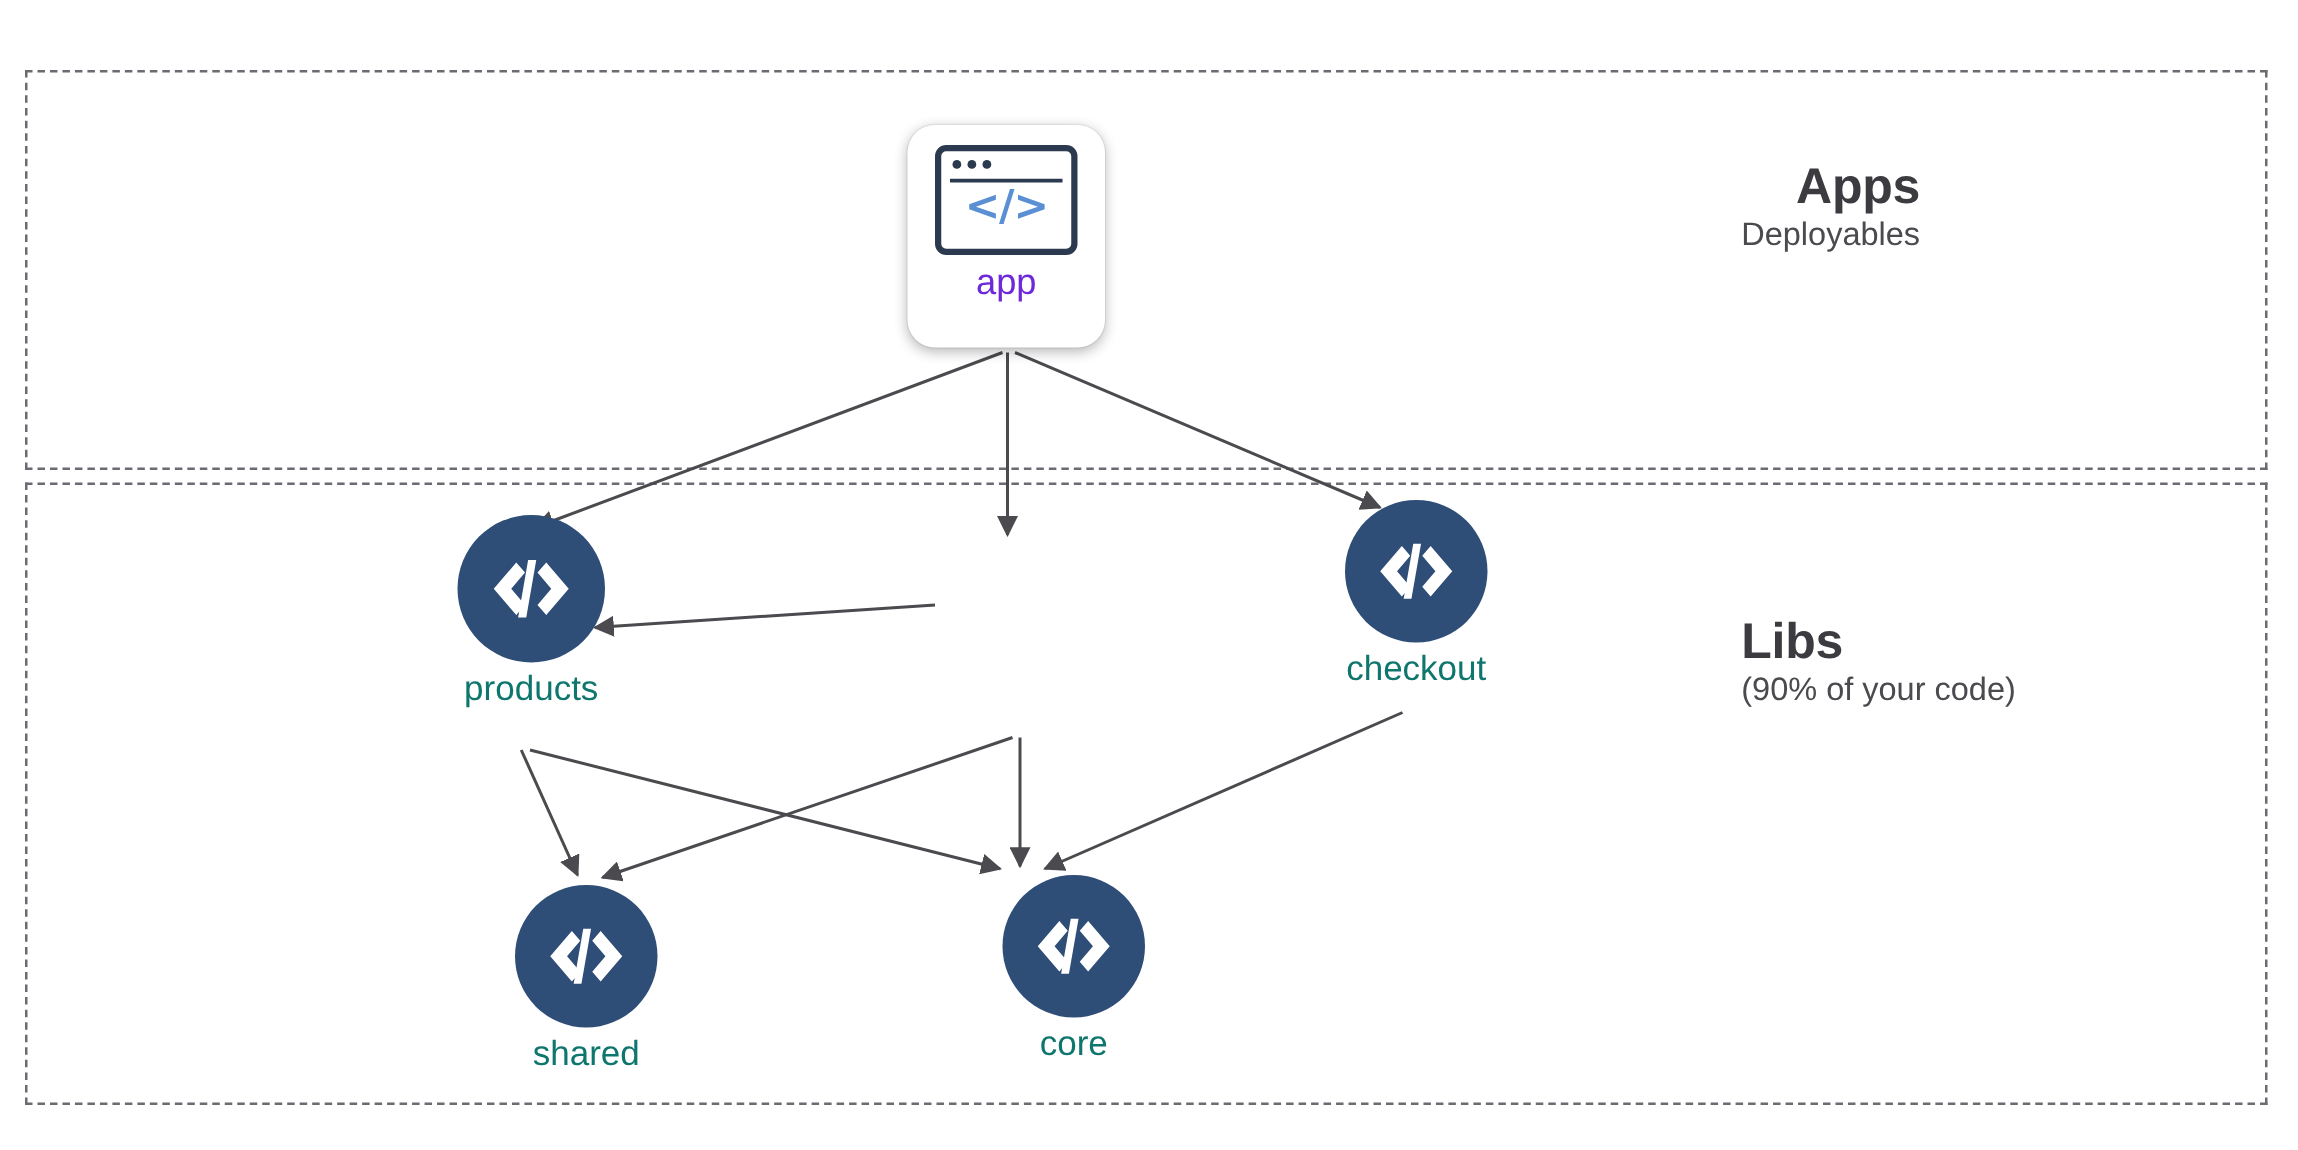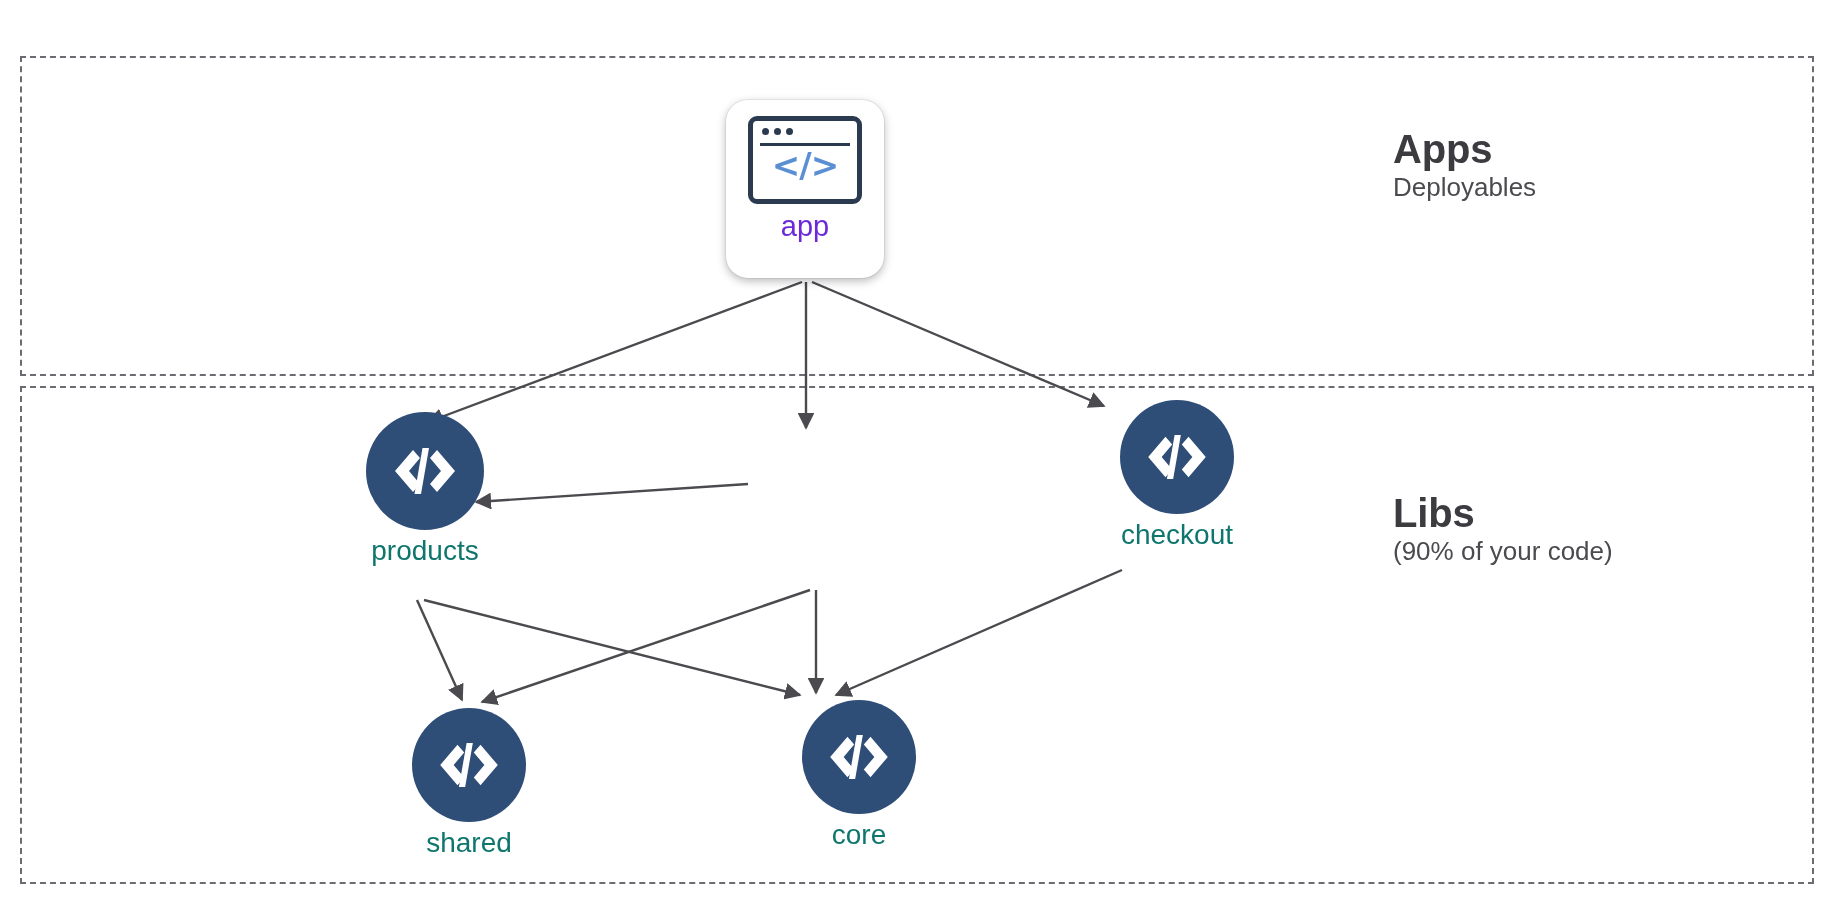--- a/index.html
+++ b/index.html
@@ -58,20 +58,21 @@
     font-weight: normal;
     line-height: 1.35;
     color: #4a4a4f;
   }
   .zone-legend.small .legend-sub {
     font-size: 26px;
   }
   #legend-apps {
     left: 1393px;
     top: 128px;
+    text-align: right;
   }
   #legend-libs {
     left: 1393px;
     top: 492px;
   }
 
   
   #edges {
     position: absolute;
     left: 0;
@@ -227,21 +228,21 @@
       <svg width="76" height="50" viewBox="0 0 76 50" aria-hidden="true">
         <path d="M26 4 L8 25 L26 46 L33 38 L22 25 L33 12 Z" fill="#ffffff"></path>
         <path d="M50 4 L68 25 L50 46 L43 38 L54 25 L43 12 Z" fill="#ffffff"></path>
         <path d="M42 2 L34 48 L27.5 48 L35.5 2 Z" fill="#ffffff"></path>
       </svg>
     </div>
     <div class="node-label">products</div>
   </div>
 
 
-  <div class="lib-node" id="node-checkout" style="left:1120px; top:400px;">
+  <div class="lib-node" id="node-checkout" style="left:1076px; top:400px;">
     <div class="circle" style="width:114px;height:114px;">
       <svg width="74" height="48" viewBox="0 0 76 50" aria-hidden="true">
         <path d="M26 4 L8 25 L26 46 L33 38 L22 25 L33 12 Z" fill="#ffffff"></path>
         <path d="M50 4 L68 25 L50 46 L43 38 L54 25 L43 12 Z" fill="#ffffff"></path>
         <path d="M42 2 L34 48 L27.5 48 L35.5 2 Z" fill="#ffffff"></path>
       </svg>
     </div>
     <div class="node-label">checkout</div>
   </div>
 

